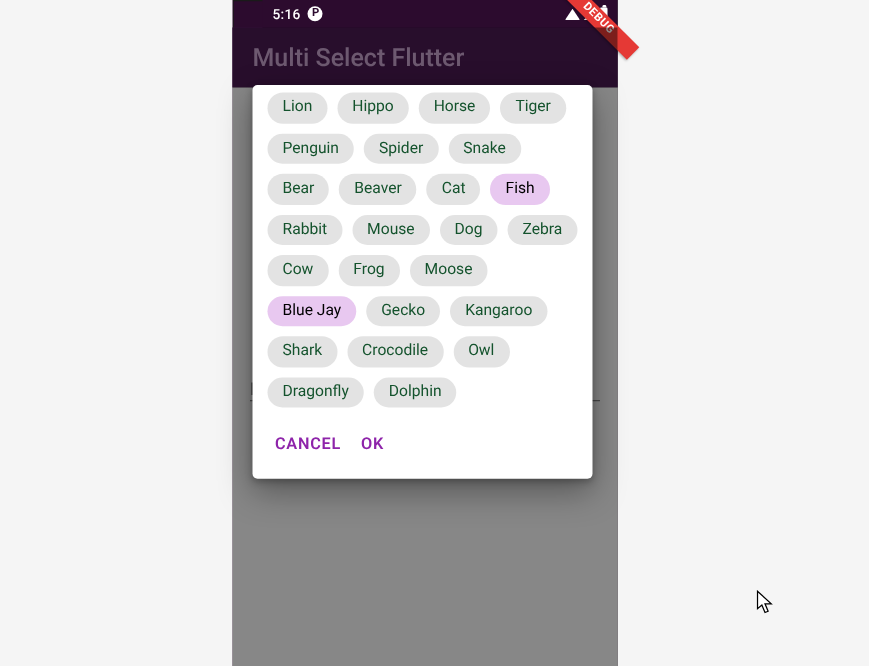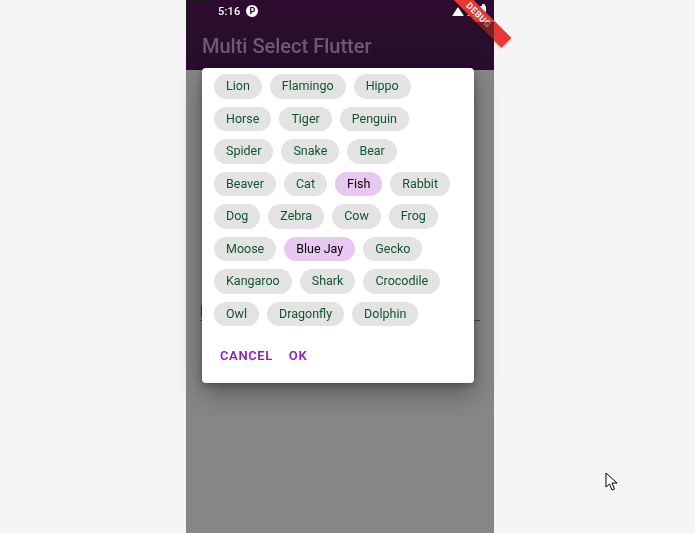--- a/index.html
+++ b/index.html
@@ -210,32 +210,32 @@
   <span class="bg-field-label">F</span>
   <div class="bg-field-line"></div>
 
   <div class="scrim"></div>
 
   <div class="dialog">
 
     <div class="chip-area" id="chip-area">
 
     <span class="chip">Lion</span>
-        <span class="chip">Flamingo</span>
         <span class="chip">Hippo</span>
         <span class="chip">Horse</span>
         <span class="chip">Tiger</span>
         <span class="chip">Penguin</span>
         <span class="chip">Spider</span>
         <span class="chip">Snake</span>
         <span class="chip">Bear</span>
         <span class="chip">Beaver</span>
         <span class="chip">Cat</span>
         <span class="chip selected">Fish</span>
         <span class="chip">Rabbit</span>
+        <span class="chip">Mouse</span>
         <span class="chip">Dog</span>
         <span class="chip">Zebra</span>
         <span class="chip">Cow</span>
         <span class="chip">Frog</span>
         <span class="chip">Moose</span>
         <span class="chip selected">Blue Jay</span>
         <span class="chip">Gecko</span>
         <span class="chip">Kangaroo</span>
         <span class="chip">Shark</span>
         <span class="chip">Crocodile</span>

